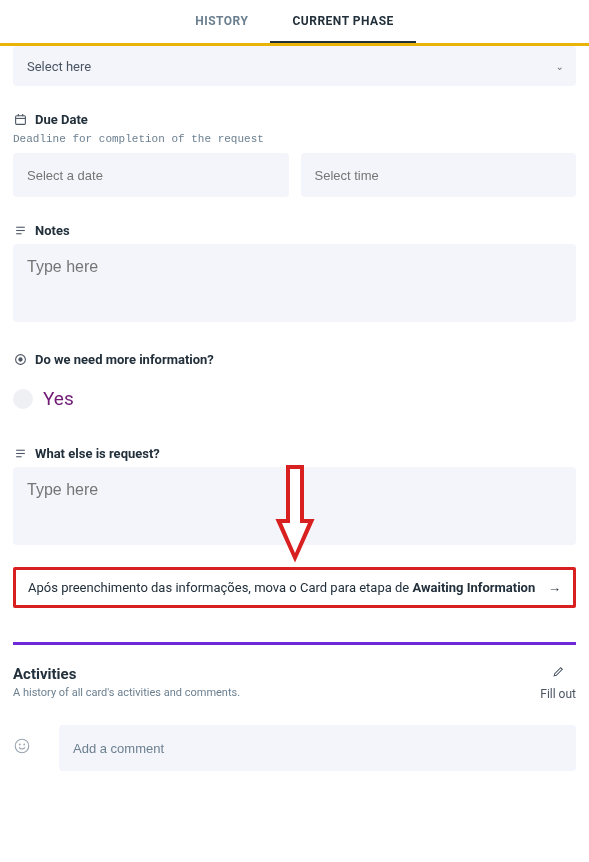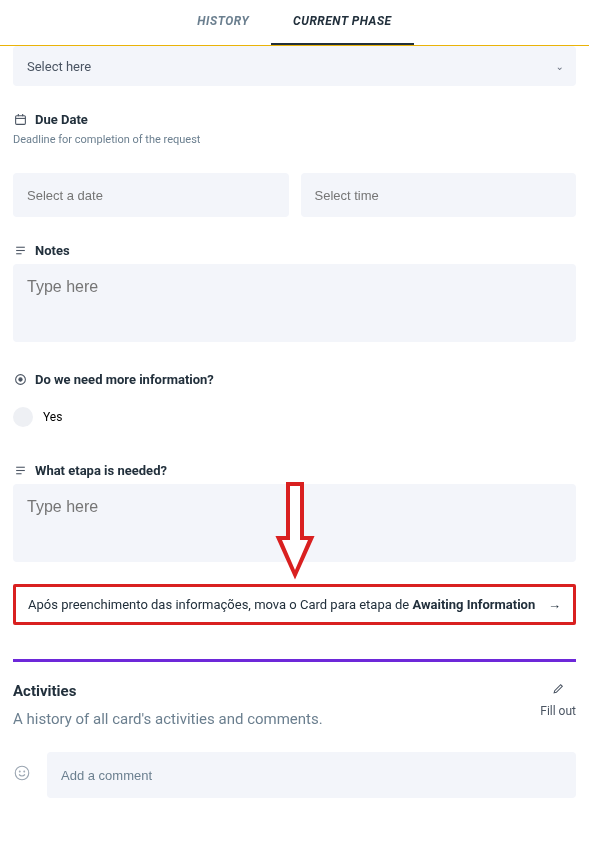--- a/index.html
+++ b/index.html
@@ -1,45 +1,45 @@
 <!DOCTYPE html>
 <html><head>
   <meta charset="utf-8">
   <style>
     * { margin: 0; padding: 0; box-sizing: border-box; }
     body { font-family: -apple-system, BlinkMacSystemFont, "Segoe UI", Roboto, sans-serif; background: #fff; width: 589px; }
-    .tabs { display: flex; justify-content: center; border-bottom: 1px solid #eab308; height: 46px; align-items: stretch; font-style: italic; }
+    .tabs { display: flex; justify-content: center; border-bottom: 3px solid #eab308; height: 46px; align-items: stretch; }
     .tab { padding: 14px 22px 12px; font-size: 12px; font-weight: 700; letter-spacing: 0.5px; color: #6b7f8f; border-bottom: 2px solid transparent; cursor: pointer; }
     .tab.active { color: #22303c; border-bottom-color: #22303c; }
     .form-area { padding: 0 13px; }
     .select-box { background: #f3f5fa; height: 40px; display: flex; align-items: center; padding: 0 14px; border-radius: 4px; font-size: 13px; color: #4b5563; margin-top: 0; position: relative; }
     .select-box .chev { position: absolute; right: 12px; color: #6b7280; font-size: 10px; }
     .field { margin-top: 26px; }
     .field-head { display: flex; align-items: center; gap: 8px; margin-bottom: 6px; }
     .field-icon { width: 14px; height: 14px; display: inline-flex; align-items: center; justify-content: center; color: #4b5563; }
     .field-label { font-size: 13px; font-weight: 700; color: #22303c; }
-    .field-desc { font-size: 11px; color: #6b7f8f; margin-bottom: 27px; }
+    .field-desc { font-size: 11px; color: #6b7f8f; margin-bottom: 8px; font-family: Liberation Mono, monospace; }
     .row-2 { display: flex; gap: 12px; }
     .input-box { background: #f3f5fa; height: 44px; border-radius: 4px; display: flex; align-items: center; padding: 0 14px; font-size: 13px; color: #9aa5b1; flex: 1; border: none; outline: none; }
     .input-box.half { flex: 1; }
     .textarea-box { background: #f3f5fa; border-radius: 4px; padding: 14px; font-size: 16px; color: #0f766e; width: 100%; height: 78px; border: none; outline: none; resize: none; font-family: Liberation Sans, sans-serif; }
     .radio-group { margin-top: 10px; }
     .radio-item { display: flex; align-items: center; gap: 10px; padding: 10px 0; cursor: pointer; }
     .radio-circle { width: 20px; height: 20px; border-radius: 50%; background: #eef0f4; }
-    .radio-text { font-size: 12px; color: #000000; }
+    .radio-text { font-size: 19px; color: #701a75; }
     .callout { margin: 18px 13px 0; border: 3px solid #d92020; border-radius: 2px; padding: 10px 12px; font-size: 13px; color: #22303c; display: flex; align-items: center; justify-content: space-between; position: relative; }
     .callout .arrow-right { font-size: 13px; color: #22303c; margin-left: 6px; }
     .annot-arrow { position: absolute; left: 50%; transform: translateX(-50%); top: -108px; }
     .annot-arrow svg { display: block; }
     .activities { margin: 34px 13px 0; padding-top: 20px; border-top: 3px solid #6d28d9; position: relative; }
     .act-head { display: flex; justify-content: space-between; align-items: flex-start; }
     .act-title { font-size: 15px; font-weight: 700; color: #22303c; }
-    .act-sub { font-size: 15px; color: #6b7f8f; margin-top: 10px; }
+    .act-sub { font-size: 11px; color: #6b7f8f; margin-top: 3px; }
     .fill-out { display: inline-flex; align-items: center; gap: 6px; font-size: 12px; color: #4b5563; cursor: pointer; flex-direction: column; }
-    .comment-row { display: flex; align-items: center; gap: 16px; margin-top: 24px; }
+    .comment-row { display: flex; align-items: center; gap: 28px; margin-top: 24px; }
     .smile { width: 18px; color: #9aa5b1; font-size: 16px; }
     .comment-input { flex: 1; background: #f3f5fa; height: 46px; border-radius: 4px; border: none; outline: none; padding: 0 14px; font-size: 13px; color: #22303c; }
     .comment-input::placeholder { color: #6b7f8f; }
     .bold { font-weight: 700; text-align: right; }
   </style>
 </head>
 <body>
 
 <div class="tabs">
   <div class="tab">HISTORY</div>
@@ -105,21 +105,21 @@
 
   <div class="field">
     <div class="field-head">
       <span class="field-icon">
         <svg width="13" height="13" viewBox="0 0 24 24" fill="none" stroke="currentColor" stroke-width="2">
             <line x1="4" y1="6" x2="20" y2="6"></line>
             <line x1="4" y1="12" x2="20" y2="12"></line>
             <line x1="4" y1="18" x2="14" y2="18"></line>
           </svg>
       </span>
-      <span class="field-label">What etapa is needed?</span>
+      <span class="field-label">What else is request?</span>
     </div>
     <textarea class="textarea-box" placeholder="Type here" style=""></textarea>
   </div>
 </div>
 
 <div class="callout">
   <div class="annot-arrow">
     <svg width="44" height="104" viewBox="0 0 44 104">
       <path d="M14 4 L30 4 L30 58 L40 58 L22 98 L4 58 L14 58 Z" fill="#d92020" stroke="#d92020" stroke-width="2"></path>
       <path d="M17 7 L27 7 L27 61 L35 61 L22 91 L9 61 L17 61 Z" fill="#fff"></path>

